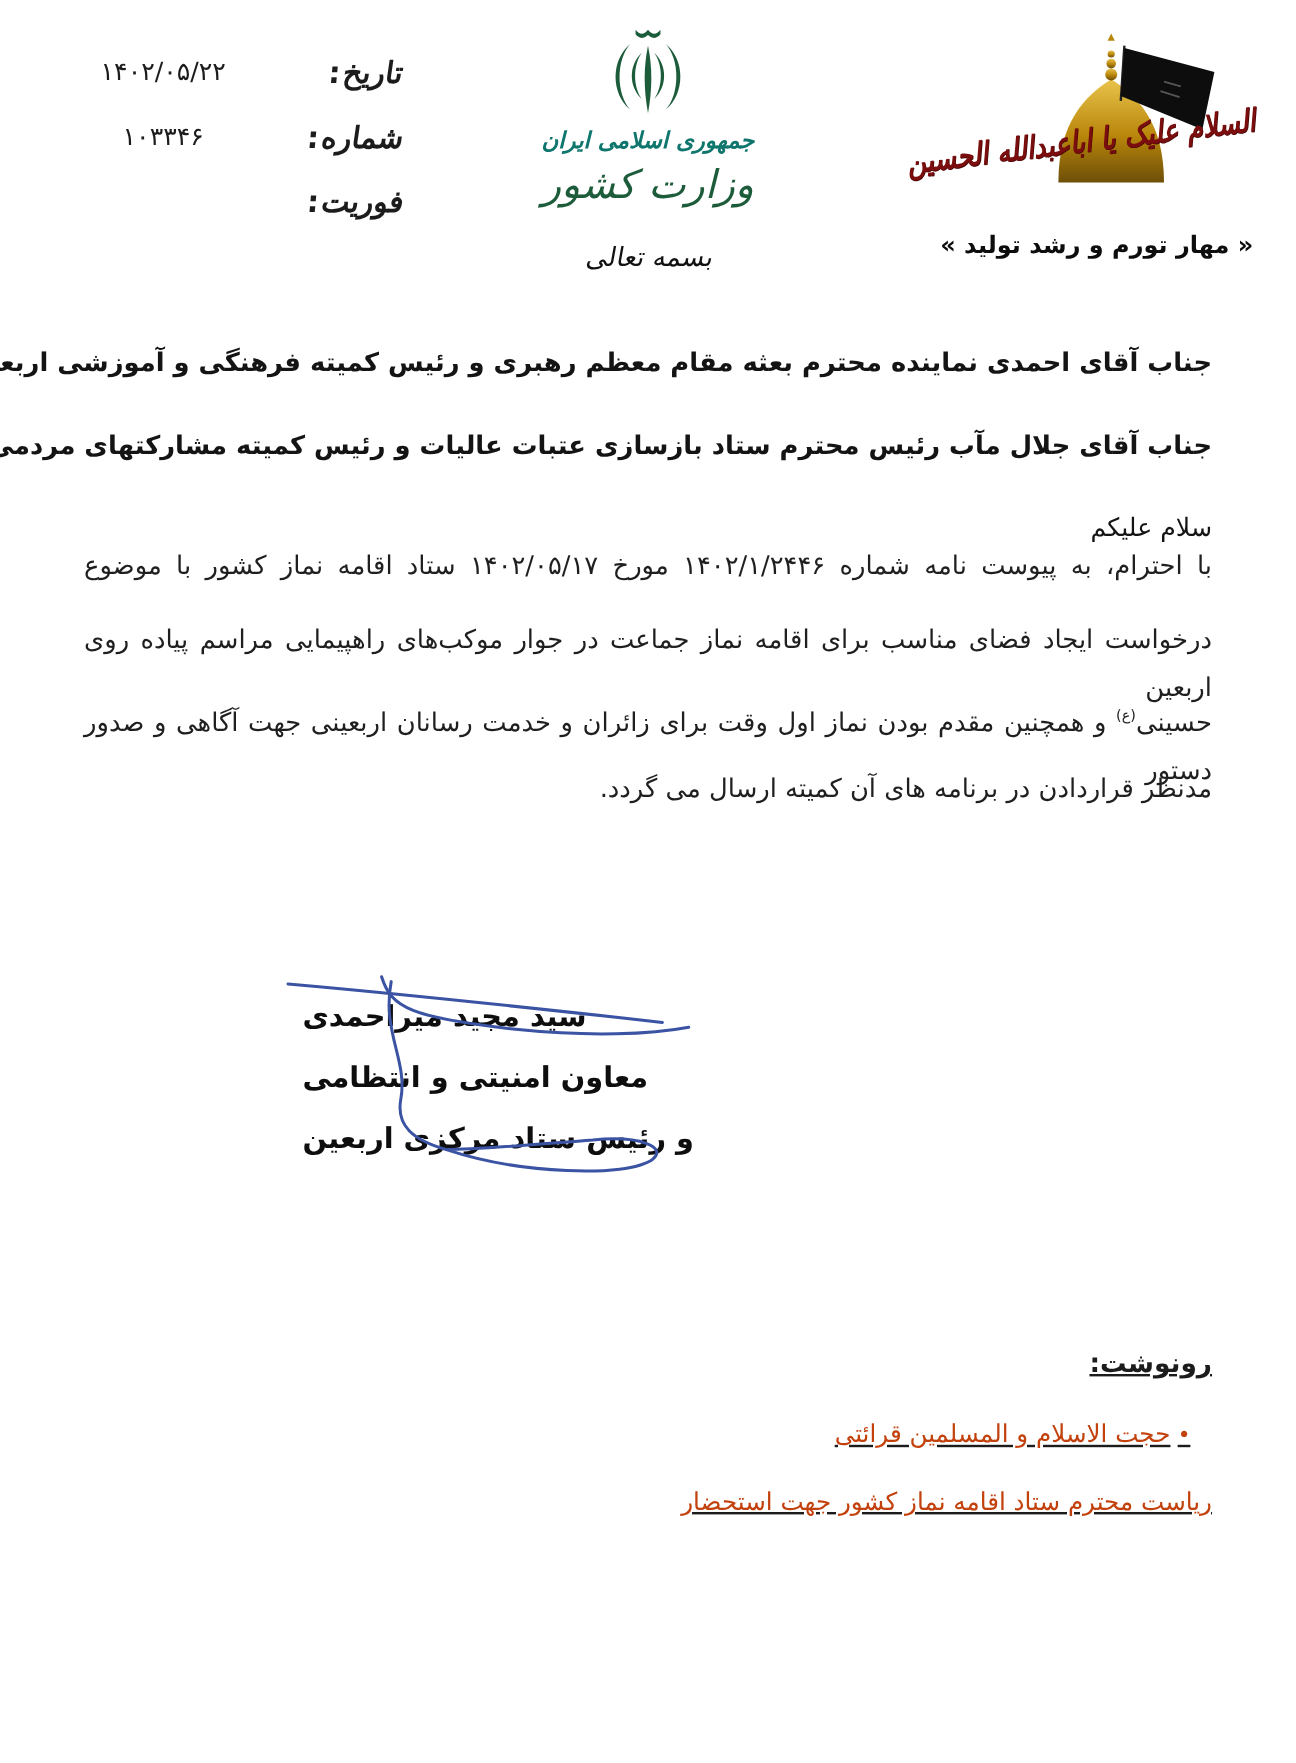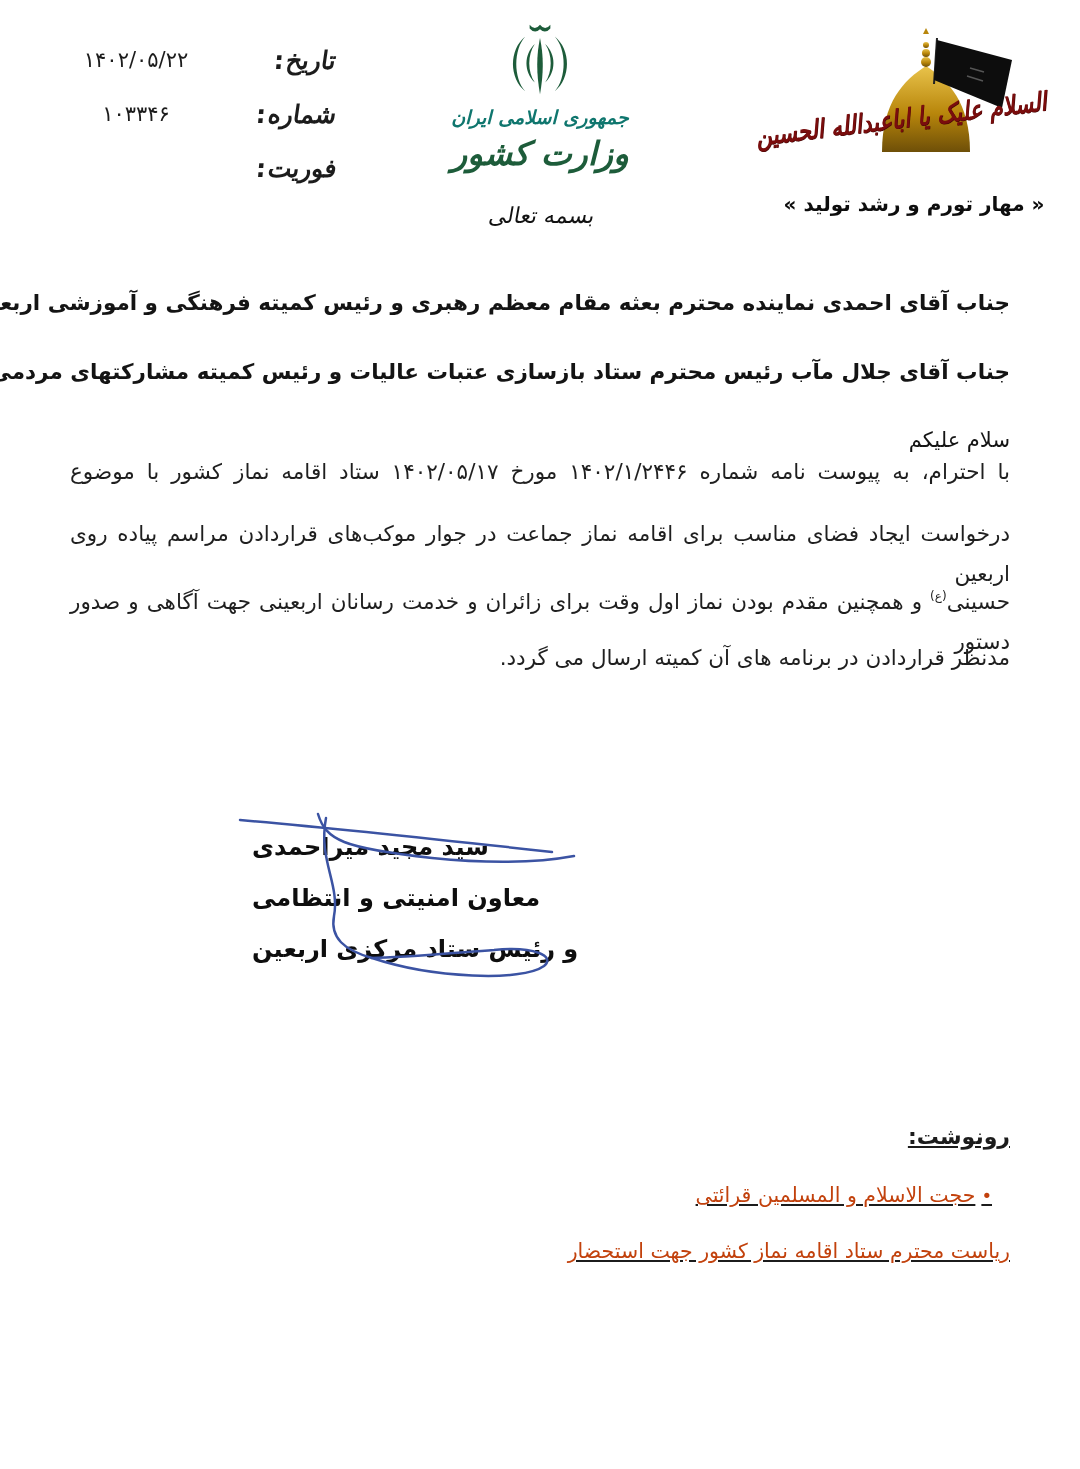--- a/index.html
+++ b/index.html
@@ -33,21 +33,21 @@
   .center-block {
     position:absolute; top:20px; left:50%; transform:translateX(-50%);
     width:300px; text-align:center; direction:rtl;
   }
   .iran-emblem { display:block; margin:0 auto 4px auto; }
   .republic-title {
     color:#0f766e; font-size:19px; font-weight:bold; font-style:italic;
     margin-top:2px;
   }
   .ministry-title {
-    color:#1d5c3a; font-size:33px; font-weight:bold; font-style:italic;
+    color:#1d5c3a; font-size:33px; font-weight:normal; font-style:italic;
     margin-top:6px;
   }
   .besmellah {
     color:#111; font-size:22px; font-style:italic; margin-top:30px;
     transform:skewX(4deg);
   }
 
   
   .right-block {
     position:absolute; top:24px; right:26px; width:280px; text-align:center;
@@ -185,21 +185,21 @@
   </div>
 
   <div class="addressees">
     <div class="addr-line">جناب آقای احمدی نماینده محترم بعثه مقام معظم رهبری و رئیس کمیته فرهنگی و آموزشی اربعین</div>
     <div class="addr-line">جناب آقای  جلال مآب رئیس محترم ستاد بازسازی عتبات عالیات و رئیس کمیته مشارکتهای مردمی- اسکان و تغذیه اربعین</div>
     <div class="addr-line salutation">سلام علیکم</div>
   </div>
 
   <div class="body-par">
     <div class="body-line">با احترام، به پیوست نامه شماره ۱۴۰۲/۱/۲۴۴۶ مورخ ۱۴۰۲/۰۵/۱۷ ستاد اقامه نماز کشور با موضوع</div>
-    <div class="body-line">درخواست ایجاد فضای مناسب برای اقامه نماز جماعت در جوار موکب‌های قراردادن مراسم پیاده روی اربعین</div>
+    <div class="body-line">درخواست ایجاد فضای مناسب برای اقامه نماز جماعت در جوار موکب‌های راهپیمایی مراسم پیاده روی اربعین</div>
     <div class="body-line"><span>حسینی</span><span class="sup">(ع)</span> <span>و همچنین مقدم بودن نماز اول وقت برای زائران و خدمت رسانان اربعینی جهت آگاهی و صدور دستور</span></div>
     <div class="body-line last">مدنظر قراردادن در برنامه های آن کمیته ارسال می گردد.</div>
   </div>
 
   <div class="sign-block">
     <div class="sign-line">سید مجید میراحمدی</div>
     <div class="sign-line">معاون امنیتی و انتظامی</div>
     <div class="sign-line">و رئیس ستاد مرکزی اربعین</div>
     <svg class="sign-scribble" width="420" height="200" viewBox="0 0 420 200">
       <g fill="none" stroke="#3b53a3" stroke-width="2.5" stroke-linecap="round">

